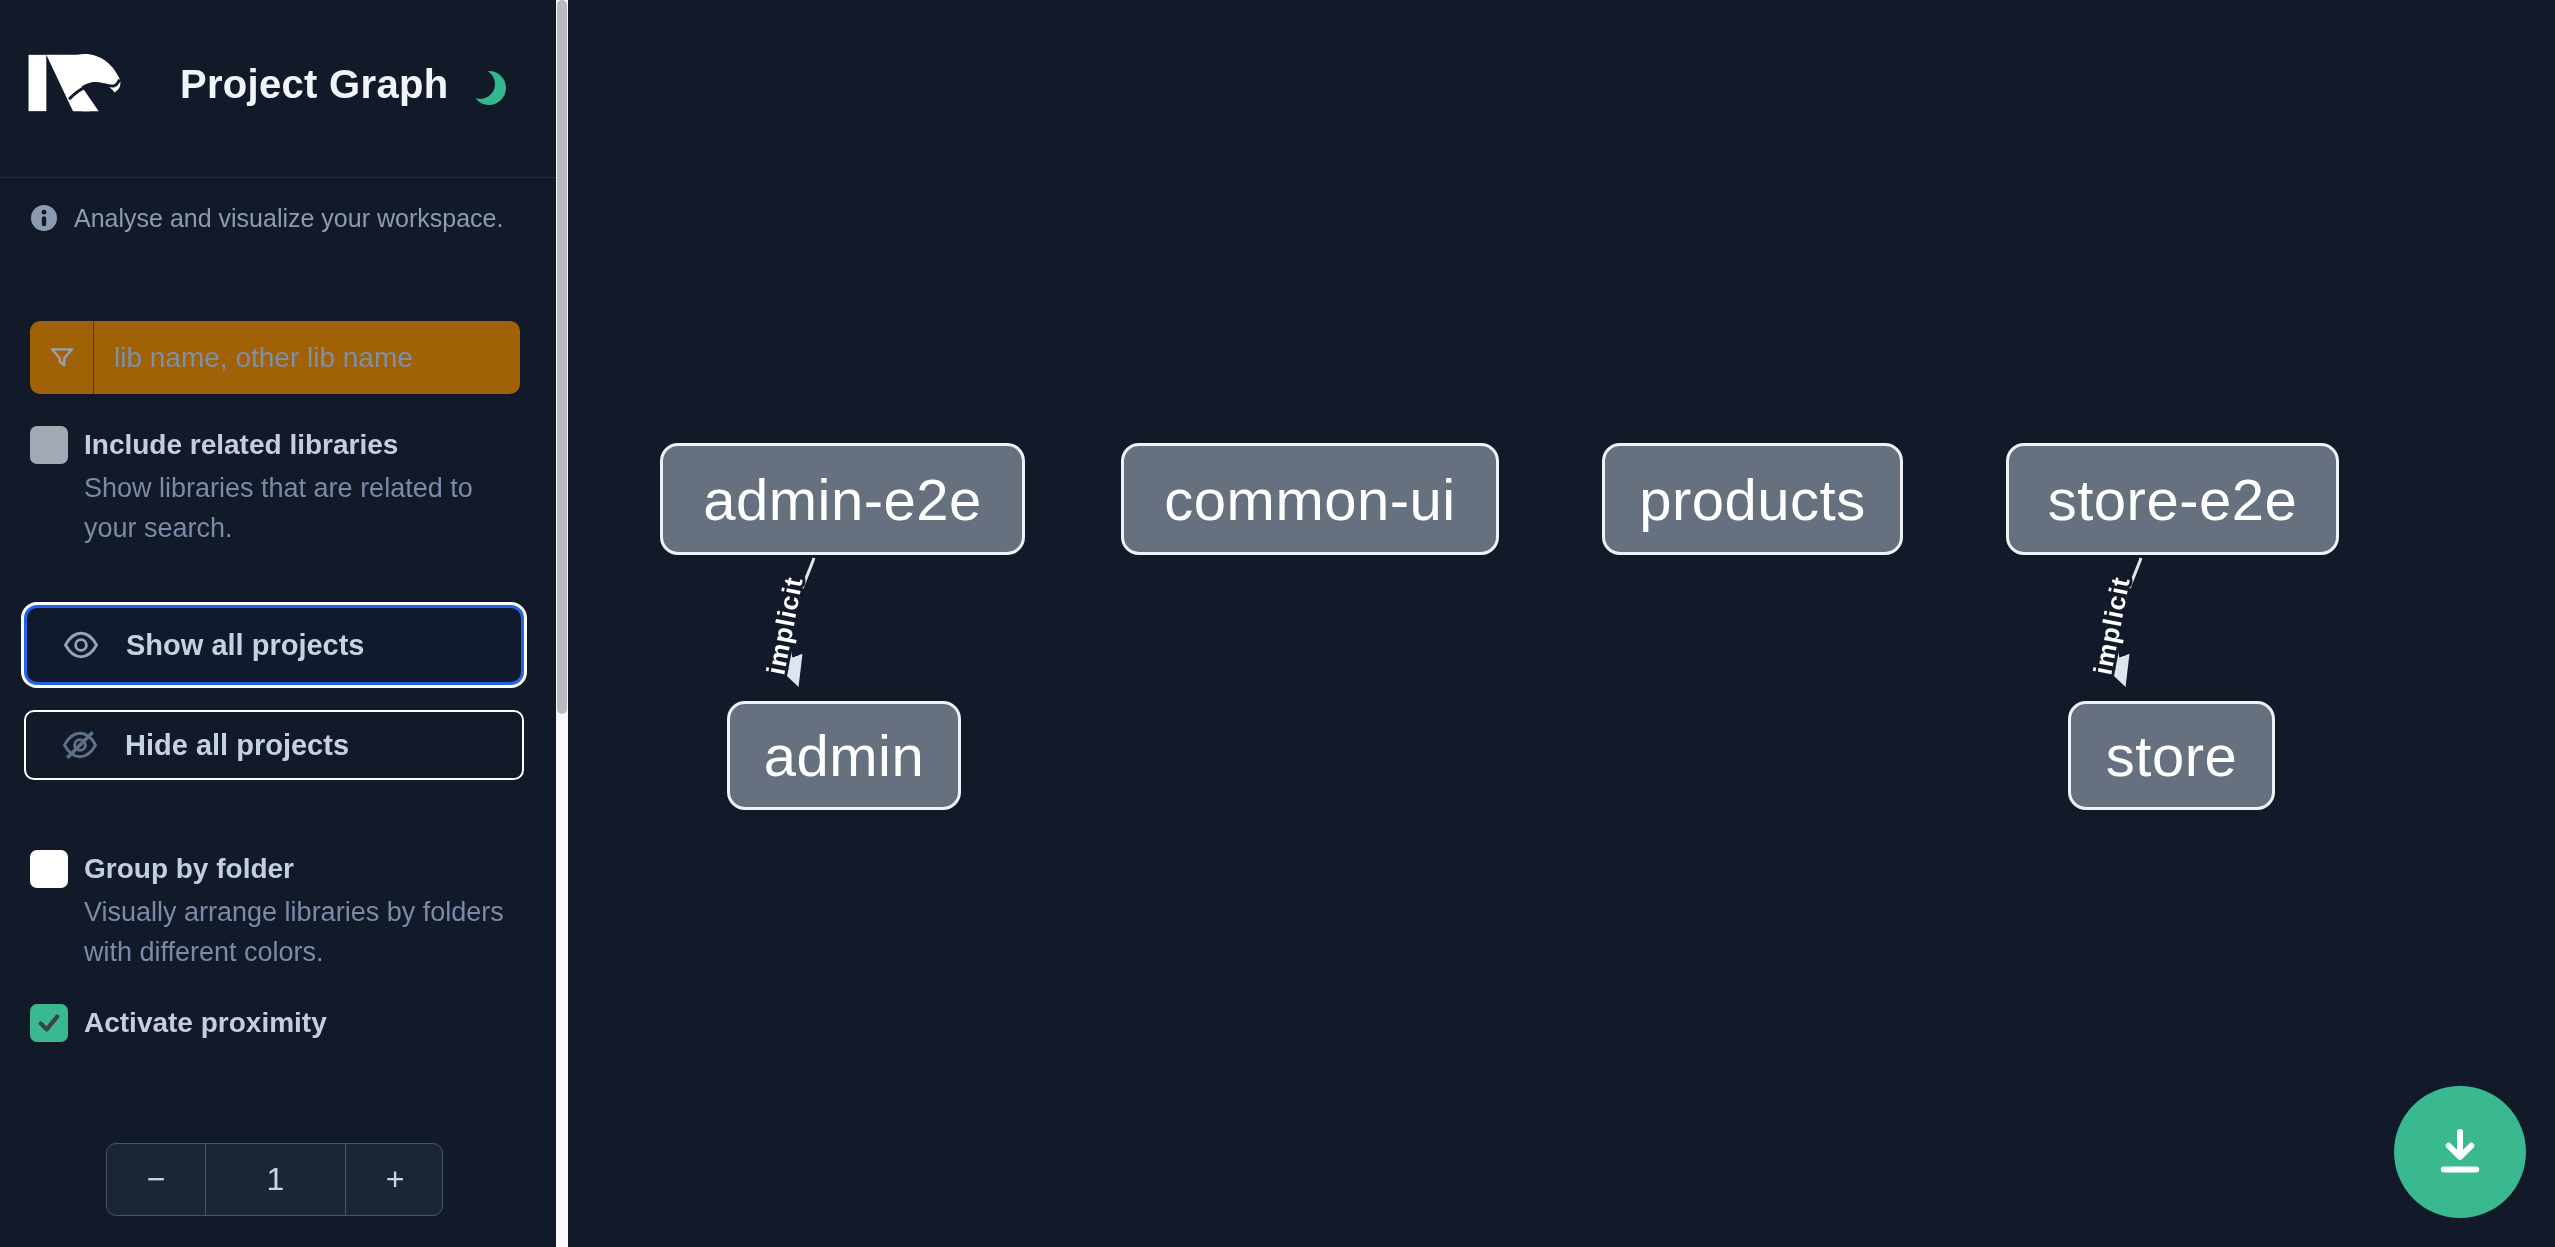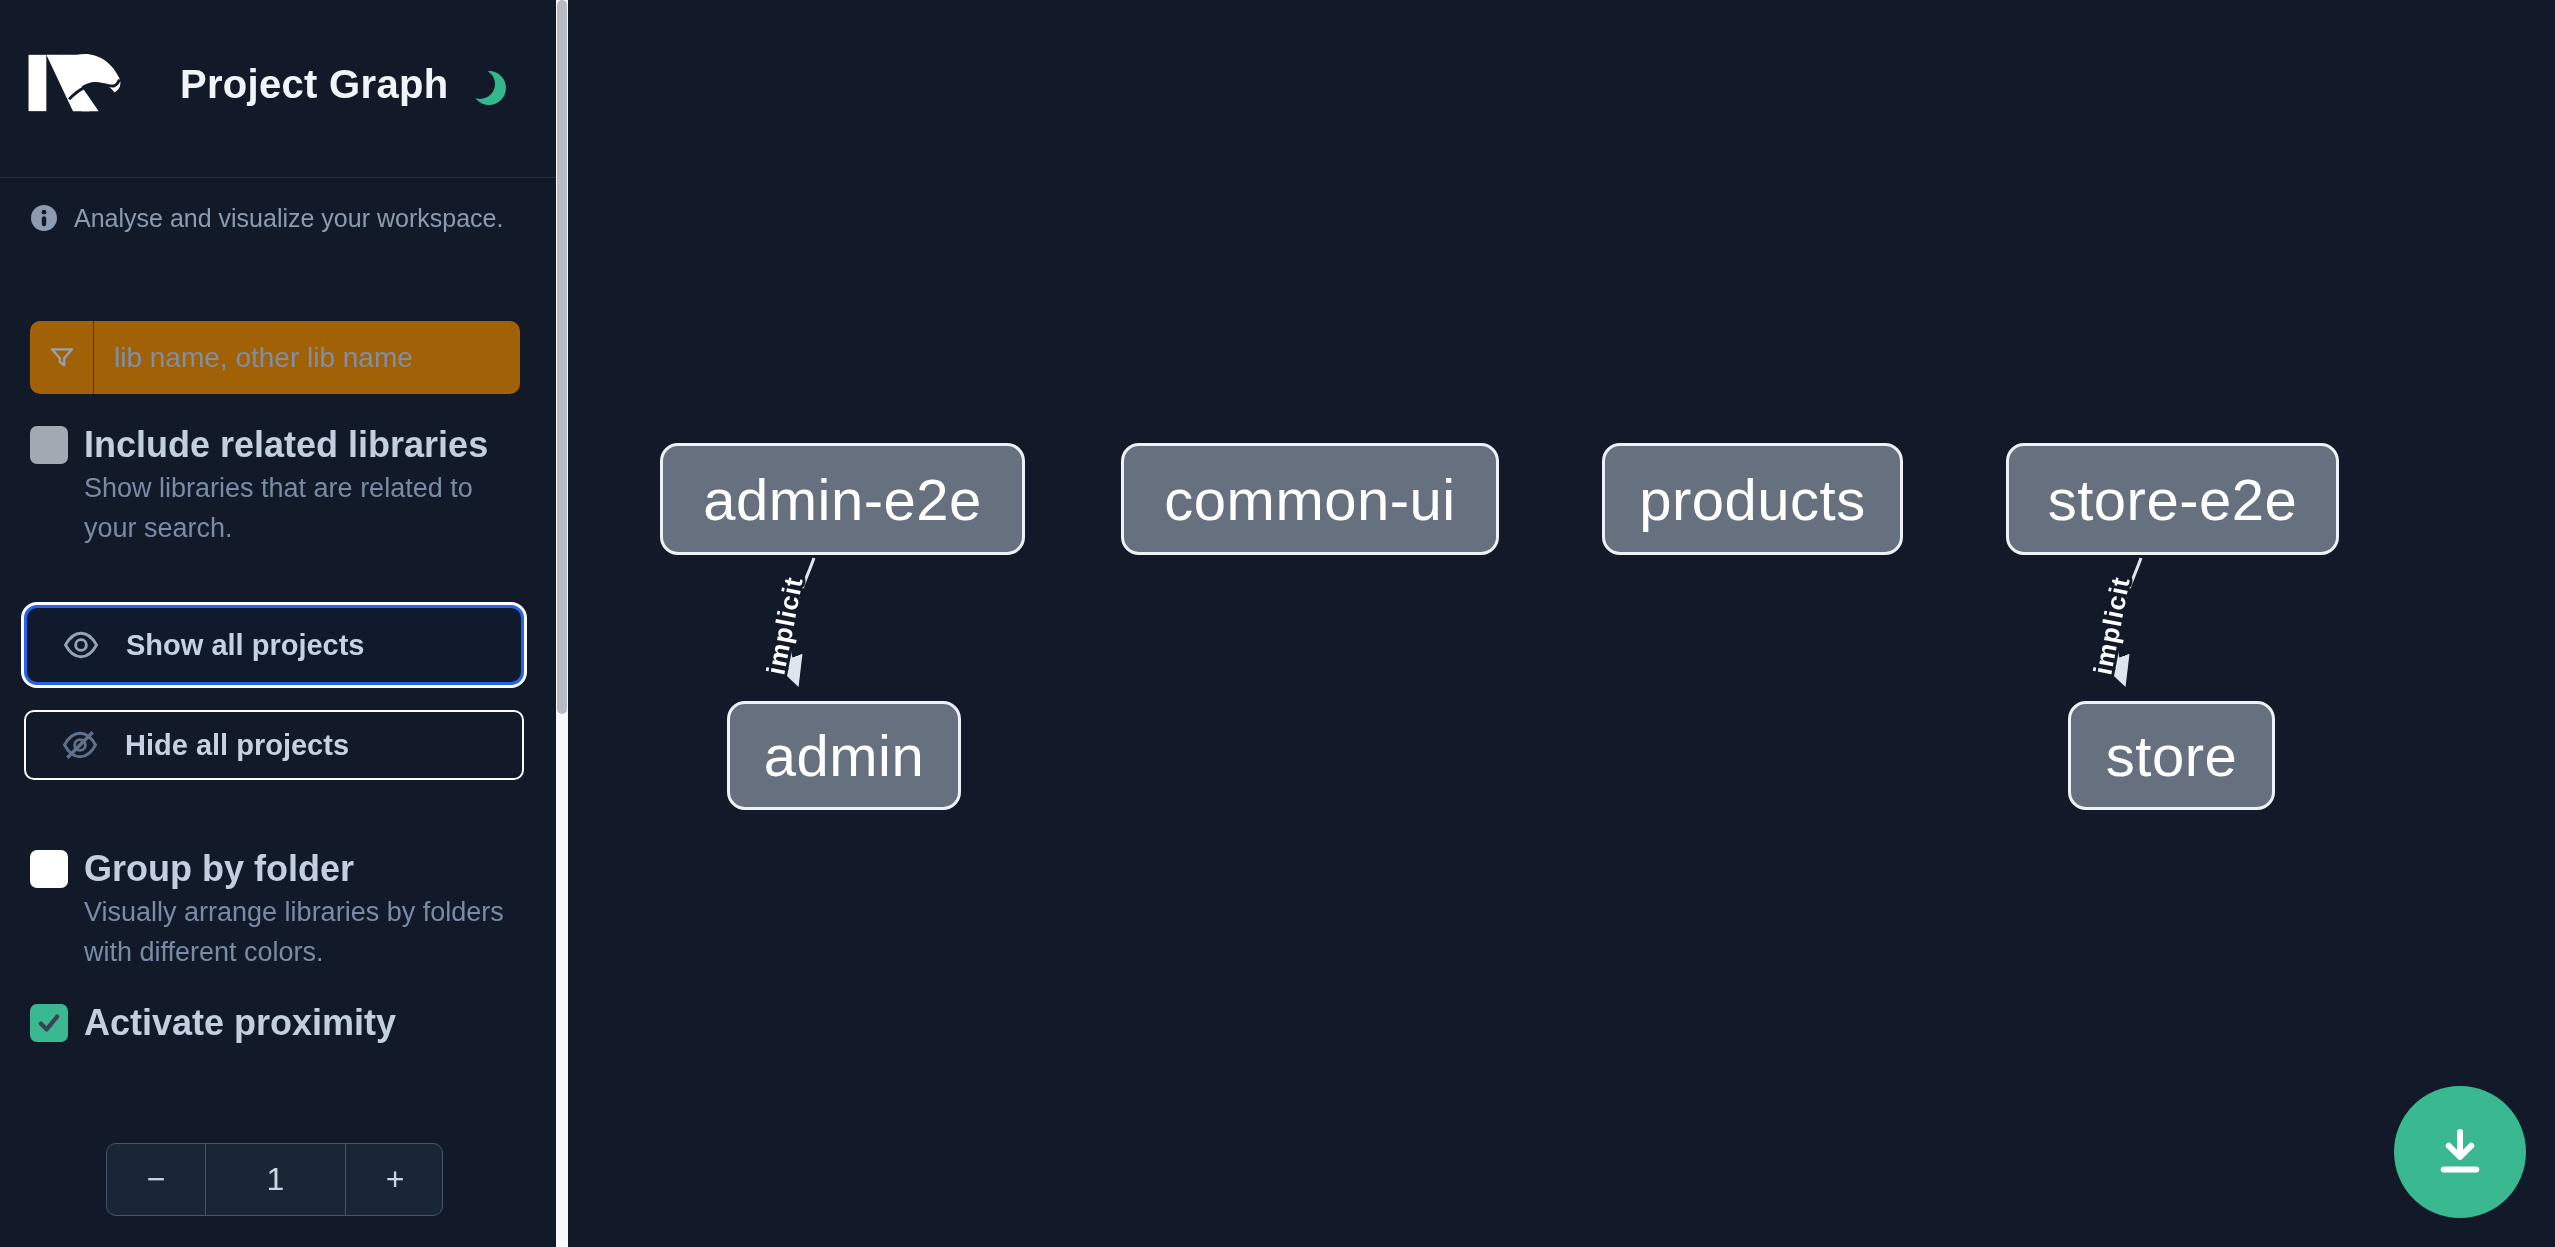--- a/index.html
+++ b/index.html
@@ -47,21 +47,21 @@
   .search-input::placeholder { color: #7e8fa9; opacity: 1; }
 
   .check-row { position: absolute; left: 30px; width: 478px; display: grid; grid-template-columns: 38px 1fr; column-gap: 16px; cursor: pointer; }
   .checkbox {
     width: 38px; height: 38px; border-radius: 7px; margin-top: 2px;
     display: flex; align-items: center; justify-content: center;
   }
   .checkbox.gray  { background: #a3a9b2; }
   .checkbox.white { background: #ffffff; }
   .checkbox.green { background: #3ab890; }
-  .check-label { font-size: 36px; font-weight: 700; color: #c3cfdf; line-height: 42px; text-align: right; }
+  .check-label { font-size: 28px; font-weight: 700; color: #c3cfdf; line-height: 42px; text-align: right; }
   .check-desc  { font-size: 27px; font-weight: 400; color: #7b8aa5; line-height: 40px; margin-top: 2px; }
 
   .sb-btn {
     position: absolute; left: 24px; width: 500px;
     display: flex; align-items: center; gap: 26px;
     background: transparent; color: #c6d2e2; cursor: pointer;
     font-family: "Liberation Sans", sans-serif; font-size: 29px; font-weight: 700;
     padding: 0 0 0 35px; text-align: left;
   }
   .sb-btn .btn-icon { width: 38px; height: 38px; flex: 0 0 auto; }

